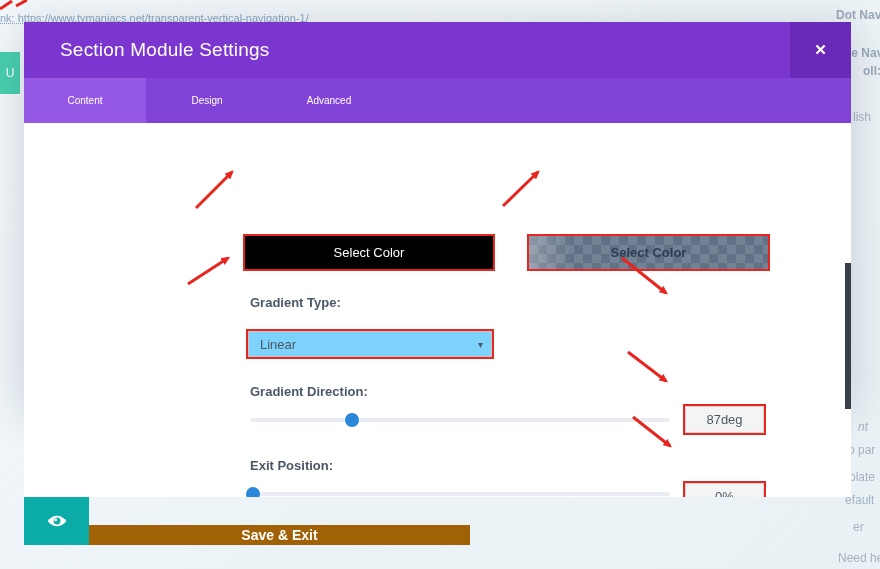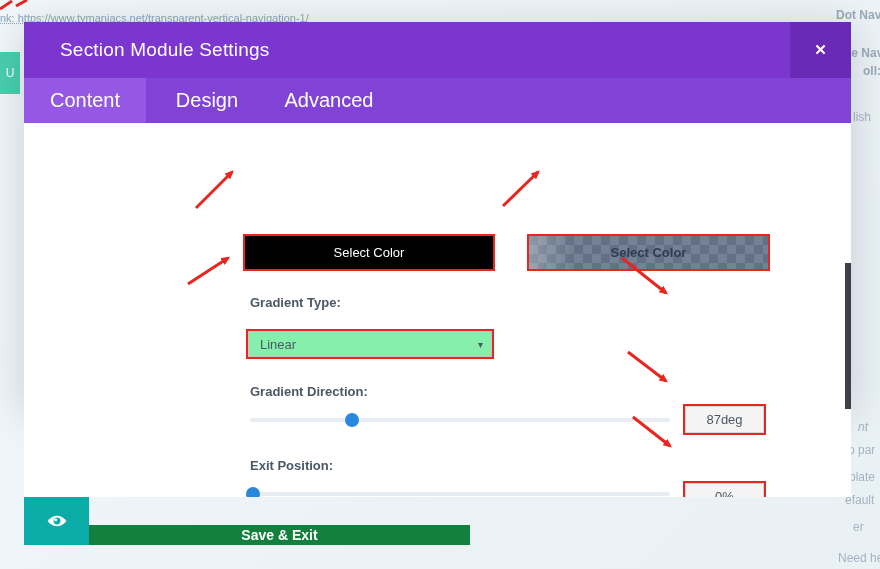--- a/index.html
+++ b/index.html
@@ -22,42 +22,42 @@
   .modal-header { position:relative; height:56px; background:#7c36d0;
     display:flex; align-items:center; }
   .modal-title { color:#fff; font-size:19px; font-weight:400; padding-left:36px;
     letter-spacing:.2px; }
   .modal-close { position:absolute; right:0; top:0; width:61px; height:56px;
     background:#6a2ab8; border:0; color:#fff; font-size:15px; font-weight:700;
     cursor:pointer; display:flex; align-items:center; justify-content:center; }
 
   .tabbar { height:45px; background:#8143d6; display:flex; }
   .tab { width:122px; height:45px; border:0; background:transparent; color:#fff;
-    font-size:20px; cursor:pointer; font-family:inherit; }
+    font-size:10px; cursor:pointer; font-family:inherit; }
   .tab.active { background:#9458e5; }
 
   .modal-content { position:relative; height:374px; background:#fff; overflow:hidden;padding-left:16px; }
 
   
   .color-btn { position:absolute; top:111px; height:37px; border:2px solid #e8251e;
     cursor:pointer; display:flex; align-items:center; justify-content:center;
     font-size:13px; font-family:inherit; }
   .color-btn.black { left:219px; width:252px; background:#000; color:#fff; }
   .color-btn.transparent { left:503px; width:243px; color:#2f3c52; font-weight:600;
     background:
       linear-gradient(90deg, rgba(255,255,255,.28) 0%, rgba(255,255,255,0) 18%),
       linear-gradient(rgba(40,58,86,.45), rgba(40,58,86,.45)),
       conic-gradient(#b3bdc9 90deg, #929eae 90deg 180deg, #b3bdc9 180deg 270deg, #929eae 270deg);
     background-size:auto, auto, 18px 18px; }
 
   .field-label { position:absolute; left:226px; font-size:13px; font-weight:700;
     color:#4c5866; }
 
   .select-wrap { position:absolute; left:222px; top:206px; width:248px; height:30px;
-    border:2px solid #e8251e; background:#86efac; box-shadow:inset 0 0 0 1px #c6c6c6;
+    border:2px solid #e8251e; background:#7dd3fc; box-shadow:inset 0 0 0 1px #c6c6c6;
     display:flex; align-items:center; cursor:pointer; }
   .select-value { font-size:13px; color:#4c5866; padding-left:12px; flex:1; }
   .select-caret { font-size:10px; color:#4c5866; padding-right:9px; }
 
   .slider { position:absolute; left:226px; width:420px; height:14px; cursor:pointer; }
   .slider .track { position:absolute; left:0; right:0; top:5px; height:4px;
     background:#e9edf2; border-radius:2px; }
   .slider .handle { position:absolute; top:0; width:14px; height:14px; margin-left:-7px;
     border-radius:50%; background:#2b87da; cursor:grab; }
 
@@ -66,21 +66,21 @@
     display:flex; align-items:center; justify-content:center;
     font-size:13px; color:#4c5866; }
 
   
   .modal-footer { height:48px; display:flex; }
   .footer-btn { border:0; color:#fff; font-size:14px; font-weight:600;
     font-family:inherit; cursor:pointer; }
   .btn-library { width:381px; background:#1385d6; }
   .btn-preview { width:65px; background:#0baba7; display:flex; align-items:center;
     justify-content:center; }
-  .btn-exit { width:381px; background:#15803d;margin-top:28px; }
+  .btn-exit { width:381px; background:#a16207;margin-top:28px; }
 
   
   .scroll-thumb { position:absolute; left:845px; top:263px; width:6px; height:146px;
     background:#3b4048; cursor:grab; }
   #annotation-layer { position:absolute; left:0; top:0; width:880px; height:569px;
     pointer-events:none; }
 </style>
 </head>
 <body>
 

